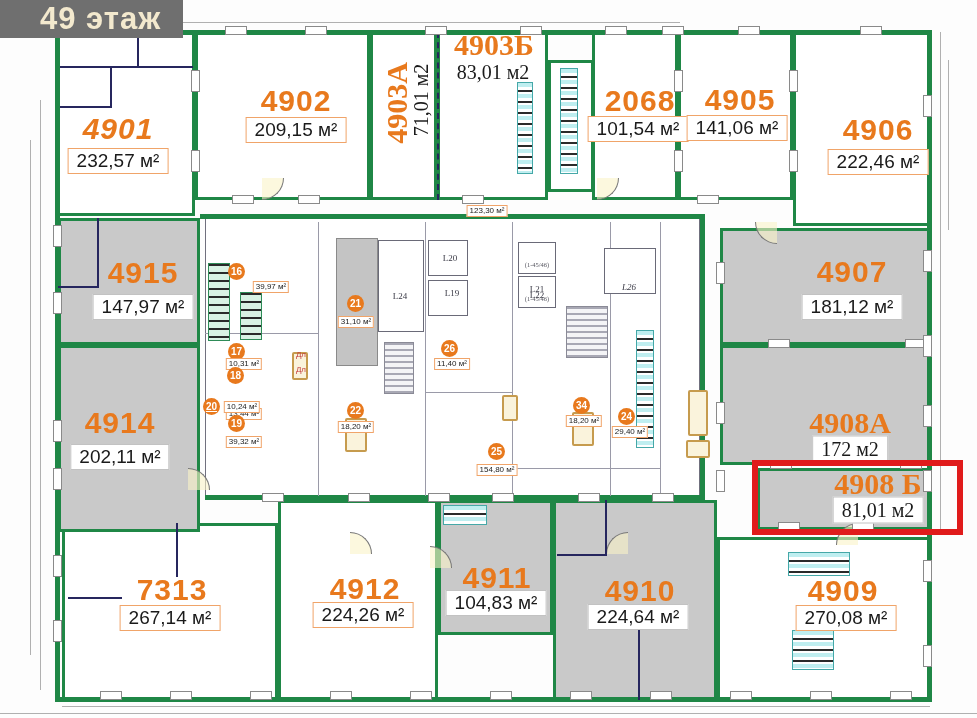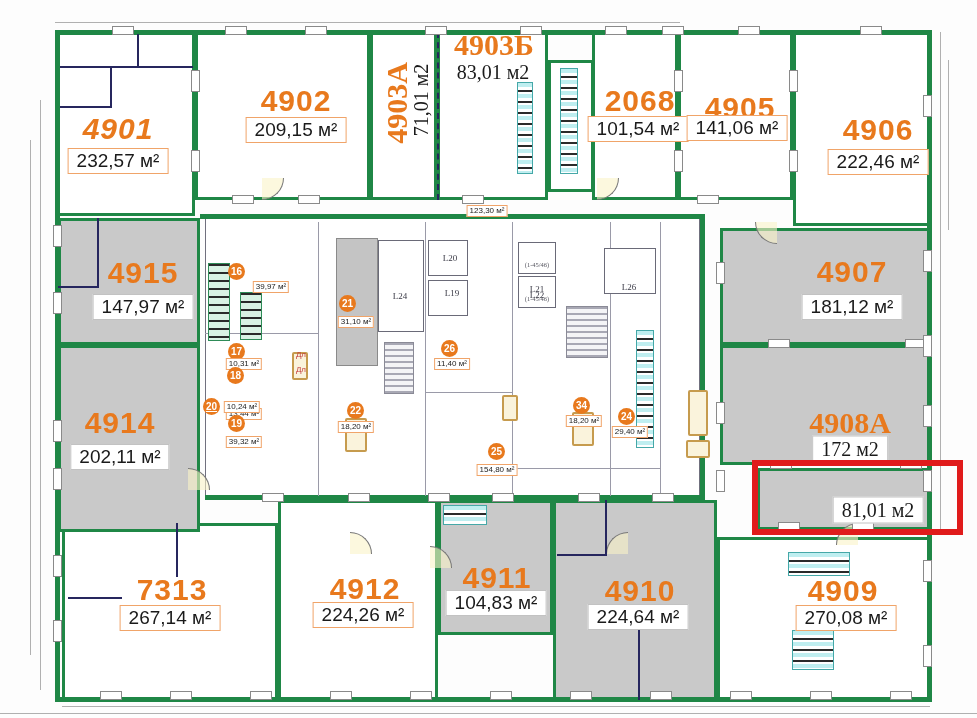--- a/index.html
+++ b/index.html
@@ -45,20 +45,23 @@
   .elevsub{color:#55555f;font-size:6.5px;line-height:7px;z-index:5;font-family:"Liberation Serif",serif;}
   .ann{color:#c23a3a;font-size:8px;z-index:6;}
   .hbadge{left:0;top:0;width:183px;height:38px;background:#6f6f6f;z-index:8;}
   .htitle{color:#f3e9ce;font-size:31px;font-weight:bold;line-height:38px;left:40px;letter-spacing:1px;}
   .redbox{border:6px solid #e01b1b;background:transparent;z-index:7;}
 </style>
 </head>
 <body>
 
 <div id="plan">
+  <div class="hbadge">
+    <span class="htitle">49 этаж</span>
+  </div>
 <div class="fac" style="left: 40px; top: 100px; width: 1px; height: 590px;"></div>
     <div class="fac" style="left: 30px; top: 140px; width: 1px; height: 515px;"></div>
     <div class="fac" style="left: 55px; top: 22px; width: 625px; height: 1px;"></div>
     <div class="fac" style="left: 940px; top: 32px; width: 1px; height: 500px;"></div>
     <div class="fac" style="left: 948px; top: 60px; width: 1px; height: 170px;"></div>
     <div class="fac" style="left: 62px; top: 706px; width: 868px; height: 1px;"></div>
     <div class="fac" style="left: 0px; top: 713px; width: 977px; height: 1px;"></div>
     <div class="outer" style="left: 55px; top: 30px; width: 877px; height: 672px; z-index: 1;"></div>
     <div class="unit" style="left: 57px; top: 32px; width: 138px; height: 184px; z-index: 2;"></div>
     <div class="unum lbl " style="left: 118px; top: 129px; font-style: italic;">4901</div>
@@ -69,32 +72,33 @@
     <div class="unit" style="left: 370px; top: 32px; width: 67px; height: 168px; z-index: 2;"></div>
     <div class="unum lbl serif rot" style="left: 397px; top: 103px;">4903А</div>
     <div class="uarea lbl chip-none serif rot" style="left: 421px; top: 100px;">71,01 м2</div>
     <div class="unit" style="left: 437px; top: 32px; width: 111px; height: 168px; z-index: 2;"></div>
     <div class="unum lbl serif" style="left: 494px; top: 45px;">4903Б</div>
     <div class="uarea lbl chip-none serif" style="left: 493px; top: 72px;">83,01 м2</div>
     <div class="unit" style="left: 592px; top: 32px; width: 86px; height: 168px; z-index: 2;"></div>
     <div class="unum lbl " style="left: 640px; top: 101px;">2068</div>
     <div class="uarea lbl chip-orange" style="left: 638px; top: 129px;">101,54 м²</div>
     <div class="unit" style="left: 678px; top: 32px; width: 115px; height: 168px; z-index: 2;"></div>
-    <div class="unum lbl " style="left: 740px; top: 108px;">4905</div>
+    <div class="unum lbl " style="left: 740px; top: 100px;">4905</div>
     <div class="uarea lbl chip-orange" style="left: 737px; top: 128px;">141,06 м²</div>
     <div class="unit" style="left: 793px; top: 32px; width: 137px; height: 194px; z-index: 2;"></div>
     <div class="unum lbl " style="left: 878px; top: 130px;">4906</div>
     <div class="uarea lbl chip-orange" style="left: 878px; top: 162px;">222,46 м²</div>
     <div class="unit gray" style="left: 720px; top: 228px; width: 210px; height: 117px; z-index: 2;"></div>
     <div class="unum lbl " style="left: 852px; top: 272px;">4907</div>
     <div class="uarea lbl chip-plain" style="left: 852px; top: 307px;">181,12 м²</div>
     <div class="unit gray" style="left: 720px; top: 345px; width: 210px; height: 120px; z-index: 2;"></div>
     <div class="unum lbl serif" style="left: 850px; top: 423px;">4908А</div>
     <div class="uarea lbl chip-plain serif" style="left: 850px; top: 449px;">172 м2</div>
     <div class="unit gray" style="left: 757px; top: 468px; width: 173px; height: 62px; z-index: 2;"></div>
+    <div class="unum lbl serif" style="left: 878px; top: 484px;">4908 Б</div>
     <div class="uarea lbl chip-plain serif" style="left: 878px; top: 510px;">81,01 м2</div>
     <div class="unit" style="left: 717px; top: 537px; width: 213px; height: 163px; z-index: 2;"></div>
     <div class="unum lbl " style="left: 843px; top: 591px;">4909</div>
     <div class="uarea lbl chip-orange" style="left: 846px; top: 618px;">270,08 м²</div>
     <div class="unit gray" style="left: 553px; top: 500px; width: 164px; height: 200px; z-index: 2;"></div>
     <div class="unum lbl " style="left: 640px; top: 591px;">4910</div>
     <div class="uarea lbl chip-plain" style="left: 638px; top: 617px;">224,64 м²</div>
     <div class="unit gray" style="left: 438px; top: 500px; width: 115px; height: 135px; z-index: 2;"></div>
     <div class="unum lbl " style="left: 497px; top: 578px;">4911</div>
     <div class="uarea lbl chip-plain" style="left: 496px; top: 603px;">104,83 м²</div>
@@ -227,37 +231,37 @@
     <div class="circ" style="left: 237px; top: 272px;">16</div>
     <div class="tchip lbl" style="left: 244px; top: 287px; margin-left: 27px;">39,97 м²</div>
     <div class="circ" style="left: 237px; top: 352px;">17</div>
     <div class="tchip lbl" style="left: 244px; top: 364px;">10,31 м²</div>
     <div class="circ" style="left: 236px; top: 376px;">18</div>
     <div class="tchip lbl" style="left: 244px; top: 390px; margin-top: 24px;">13,44 м²</div>
     <div class="circ" style="left: 237px; top: 404px; margin-top: 11px;">19</div>
     <div class="tchip lbl" style="left: 244px; top: 442px;">39,32 м²</div>
     <div class="circ" style="left: 212px; top: 407px; text-decoration: underline;">20</div>
     <div class="tchip lbl" style="left: 242px; top: 407px;">10,24 м²</div>
-    <div class="circ" style="left: 348px; top: 304px;">21</div>
+    <div class="circ" style="left: 356px; top: 304px;">21</div>
     <div class="tchip lbl" style="left: 356px; top: 322px;">31,10 м²</div>
     <div class="circ" style="left: 356px; top: 411px;">22</div>
     <div class="tchip lbl" style="left: 356px; top: 427px;">18,20 м²</div>
     <div class="circ" style="left: 582px; top: 406px;">34</div>
     <div class="tchip lbl" style="left: 584px; top: 421px;">18,20 м²</div>
     <div class="circ" style="left: 627px; top: 417px;">24</div>
     <div class="tchip lbl" style="left: 630px; top: 432px;">29,40 м²</div>
     <div class="circ" style="left: 497px; top: 452px;">25</div>
     <div class="tchip lbl" style="left: 497px; top: 470px;">154,80 м²</div>
     <div class="circ" style="left: 450px; top: 349px;">26</div>
     <div class="tchip lbl" style="left: 452px; top: 364px;">11,40 м²</div>
     <div class="tchip lbl" style="left: 487px; top: 211px;">123,30 м²</div>
     <div class="elev lbl" style="left: 450px; top: 258px;">L20</div>
     <div class="elev lbl" style="left: 452px; top: 293px;">L19</div>
     <div class="elev lbl" style="left: 537px; top: 255px; margin-top: 40px;">L22</div>
     <div class="elevsub lbl" style="left: 537px; top: 264px;">(1-45/46)</div>
     <div class="elev lbl" style="left: 537px; top: 289px;">L21</div>
     <div class="elevsub lbl" style="left: 537px; top: 298px;">(1-45/46)</div>
     <div class="elev lbl" style="left: 400px; top: 296px;">L24</div>
-    <div class="elev lbl" style="left: 629px; top: 287px;">L26</div>
+    <div class="elev lbl" style="left: 629px; top: 287px; font-style: italic;">L26</div>
     <div class="ann lbl" style="left: 301px; top: 354px;">Дл</div>
     <div class="ann lbl" style="left: 301px; top: 369px;">Дл</div>
     <div class="redbox" style="left: 752px; top: 460px; width: 211px; height: 75px; z-index: 7;"></div>
   </div>
 
 </body></html>

